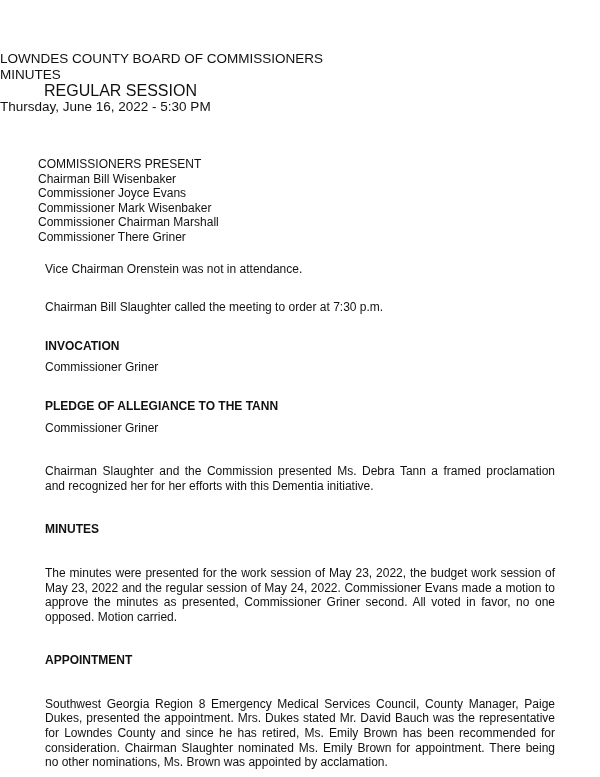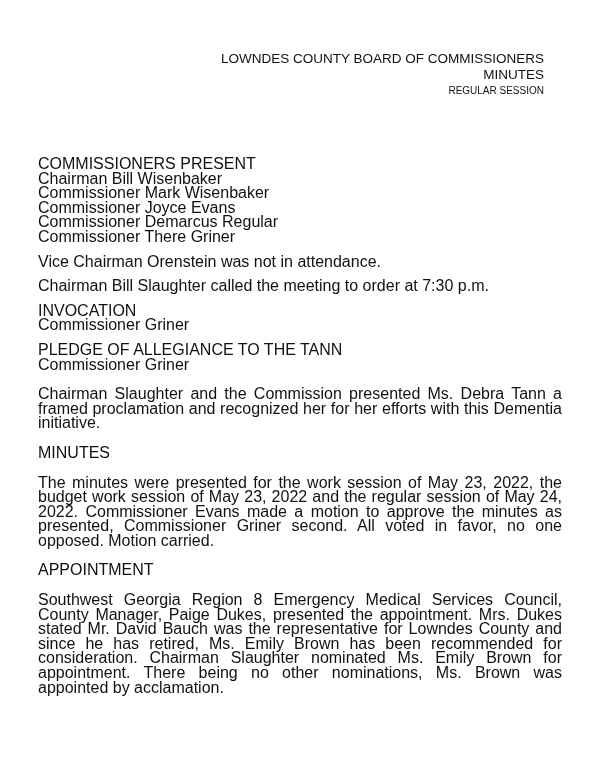--- a/index.html
+++ b/index.html
@@ -13,67 +13,69 @@
       position: relative;
       overflow: hidden;
       font-family: "Liberation Sans", sans-serif;
       color: #111111;
     }
     .header {
       position: absolute;
       top: 51px;
       left: 0;
       width: 544px;
-      text-align: right;
+      text-align: left;
     }
     .header .line {
       font-size: 13.5px;
       line-height: 16px;
     }
     .header .line.small {
-      font-size: 10px;
+      font-size: 16px;
       line-height: 15px;
+      padding-left: 44px;
     }
     .header .line.date {
       font-size: 13.5px;
       line-height: 17px;
     }
     .content {
       position: absolute;
       left: 38px;
       top: 157px;
       width: 524px;
-      font-size: 16px;
+      font-size: 12px;
       line-height: 14.6px;
     }
     .attendees .row { display: block; }
-    p { margin: 0; }
+    p { margin: 7px; }
     .gap-m { height: 10px; }
     .gap-l { height: 15px; }
     .bold { font-weight: normal; }
     .justify { text-align: justify; text-align-last: left; }
-    .section-heading { font-weight: normal; }
+    .section-heading { font-weight: bold; }
   </style>
 </head>
 <body>
 
 <div class="header">
   <div class="line">LOWNDES COUNTY BOARD OF COMMISSIONERS</div>
   <div class="line">MINUTES</div>
   <div class="line small">REGULAR SESSION</div>
+  <div class="line date">Thursday, June 16, 2022 - 5:30 PM</div>
 </div>
 
 <div class="content">
 
   <div class="attendees">
     <span class="row">COMMISSIONERS PRESENT</span>
     <span class="row">Chairman Bill Wisenbaker</span>
+    <span class="row">Commissioner Joyce Evans</span>
     <span class="row">Commissioner Mark Wisenbaker</span>
-    <span class="row">Commissioner Joyce Evans</span>
-    <span class="row">Commissioner Demarcus Regular</span>
+    <span class="row">Commissioner Chairman Marshall</span>
     <span class="row">Commissioner There Griner</span>
   </div>
 
   <div class="gap-m"></div>
   <p>Vice Chairman Orenstein was not in attendance.</p>
 
   <div class="gap-m"></div>
   <p>Chairman Bill Slaughter called the meeting to order at 7:30 p.m.</p>
 
   <div class="gap-m"></div>

